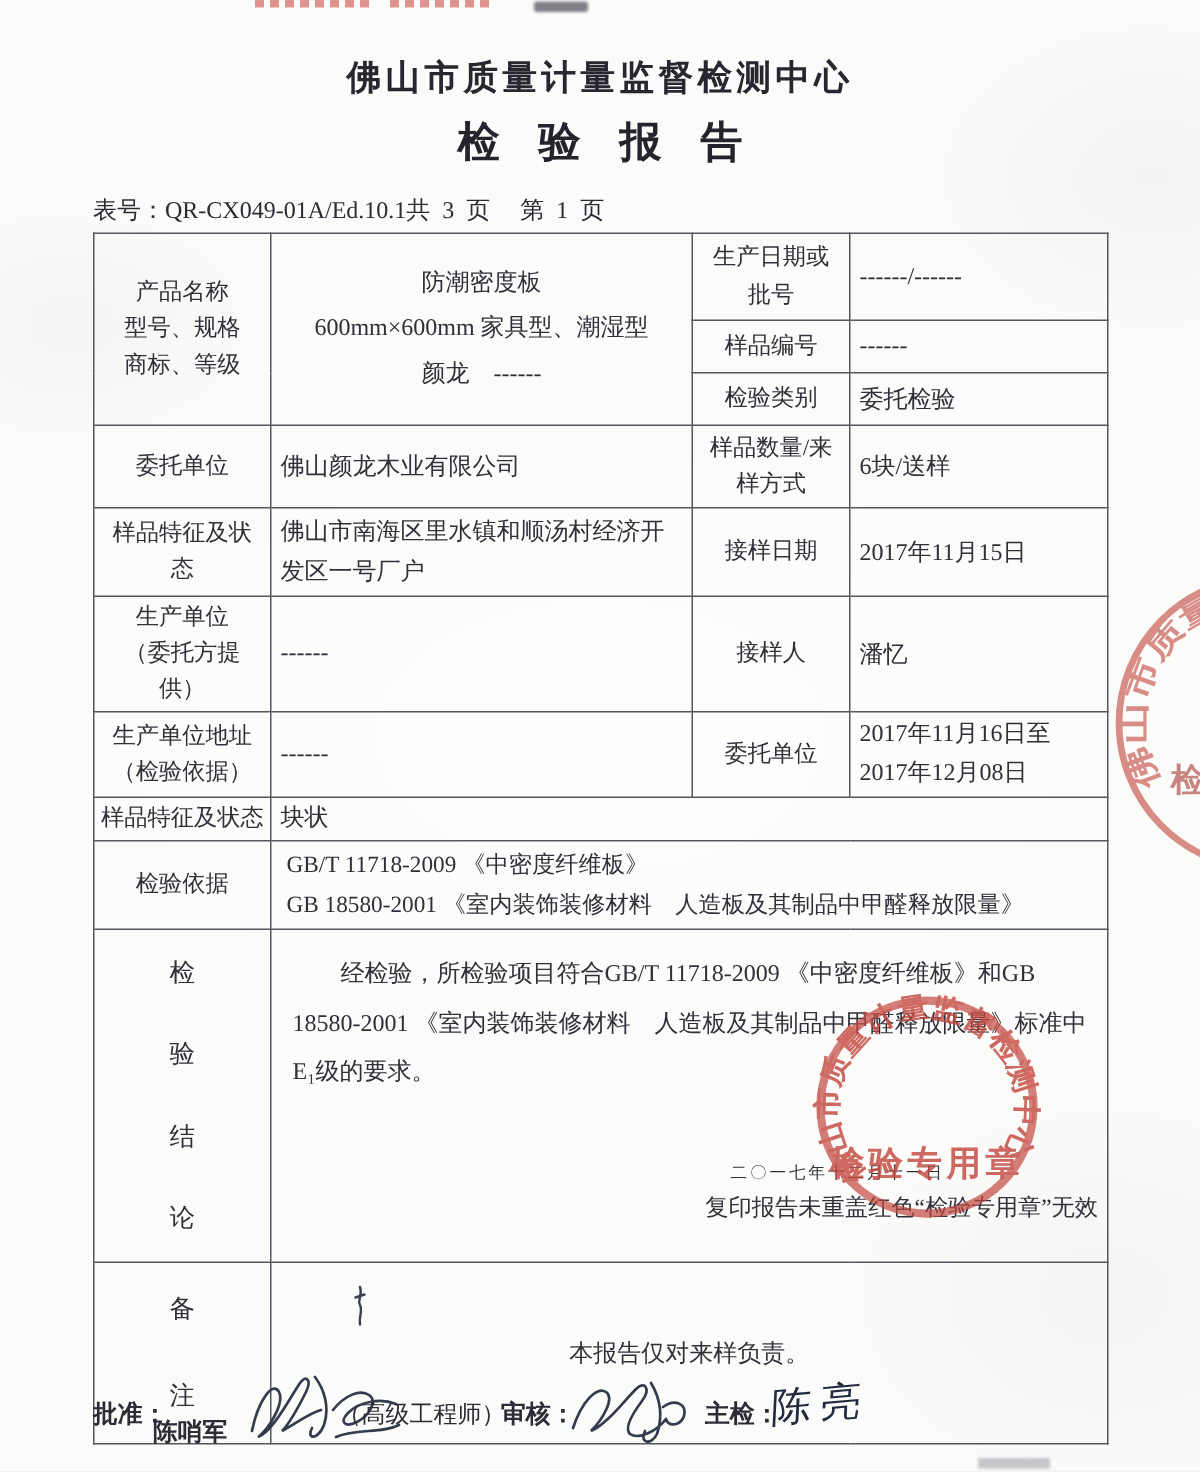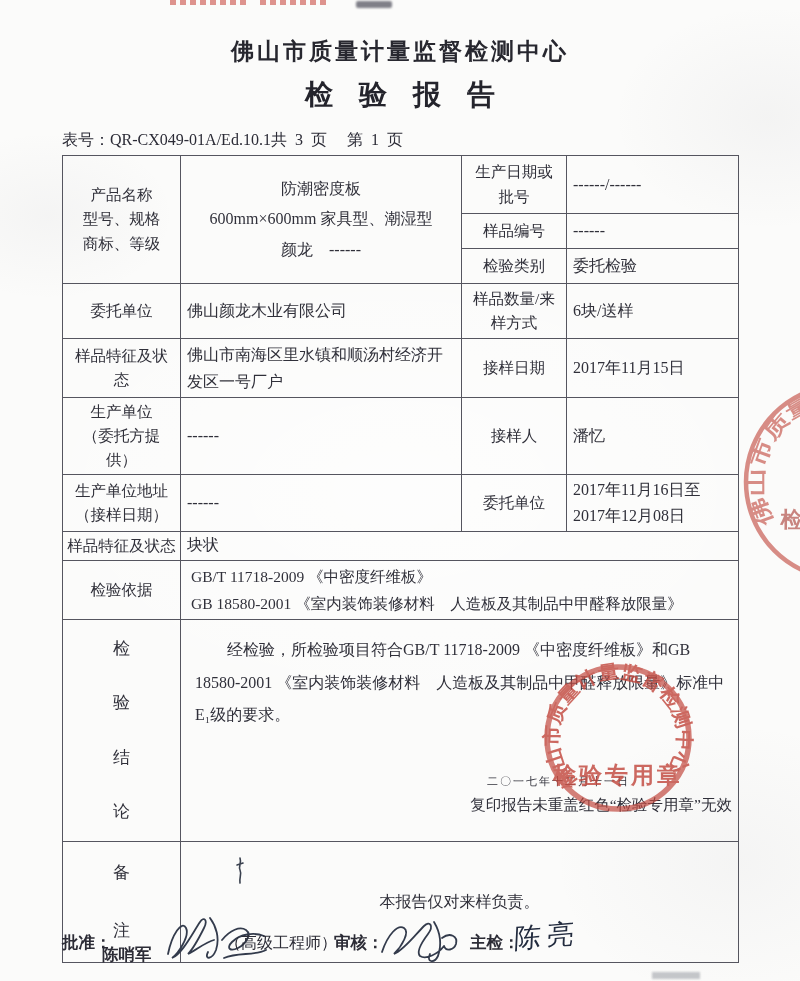--- a/index.html
+++ b/index.html
@@ -113,21 +113,21 @@
     </tr>
     <tr style="height:53px">
       <td class="lbl pre">生产单位
 （委托方提供）</td>
       <td class="val">------</td>
       <td class="lbl">接样人</td>
       <td class="val">潘忆</td>
     </tr>
     <tr style="height:55px">
       <td class="lbl pre">生产单位地址
-（接样日期）</td>
+（检验依据）</td>
       <td class="val">------</td>
       <td class="lbl">委托单位</td>
       <td class="val pre" style="line-height:1.6">2017年11月16日至
 2017年12月08日</td>
     </tr>
     <tr style="height:28px">
       <td class="lbl" style="padding:2px 1px">样品特征及状态</td>
       <td class="val" colspan="3">块状</td>
     </tr>
     <tr style="height:57px">

